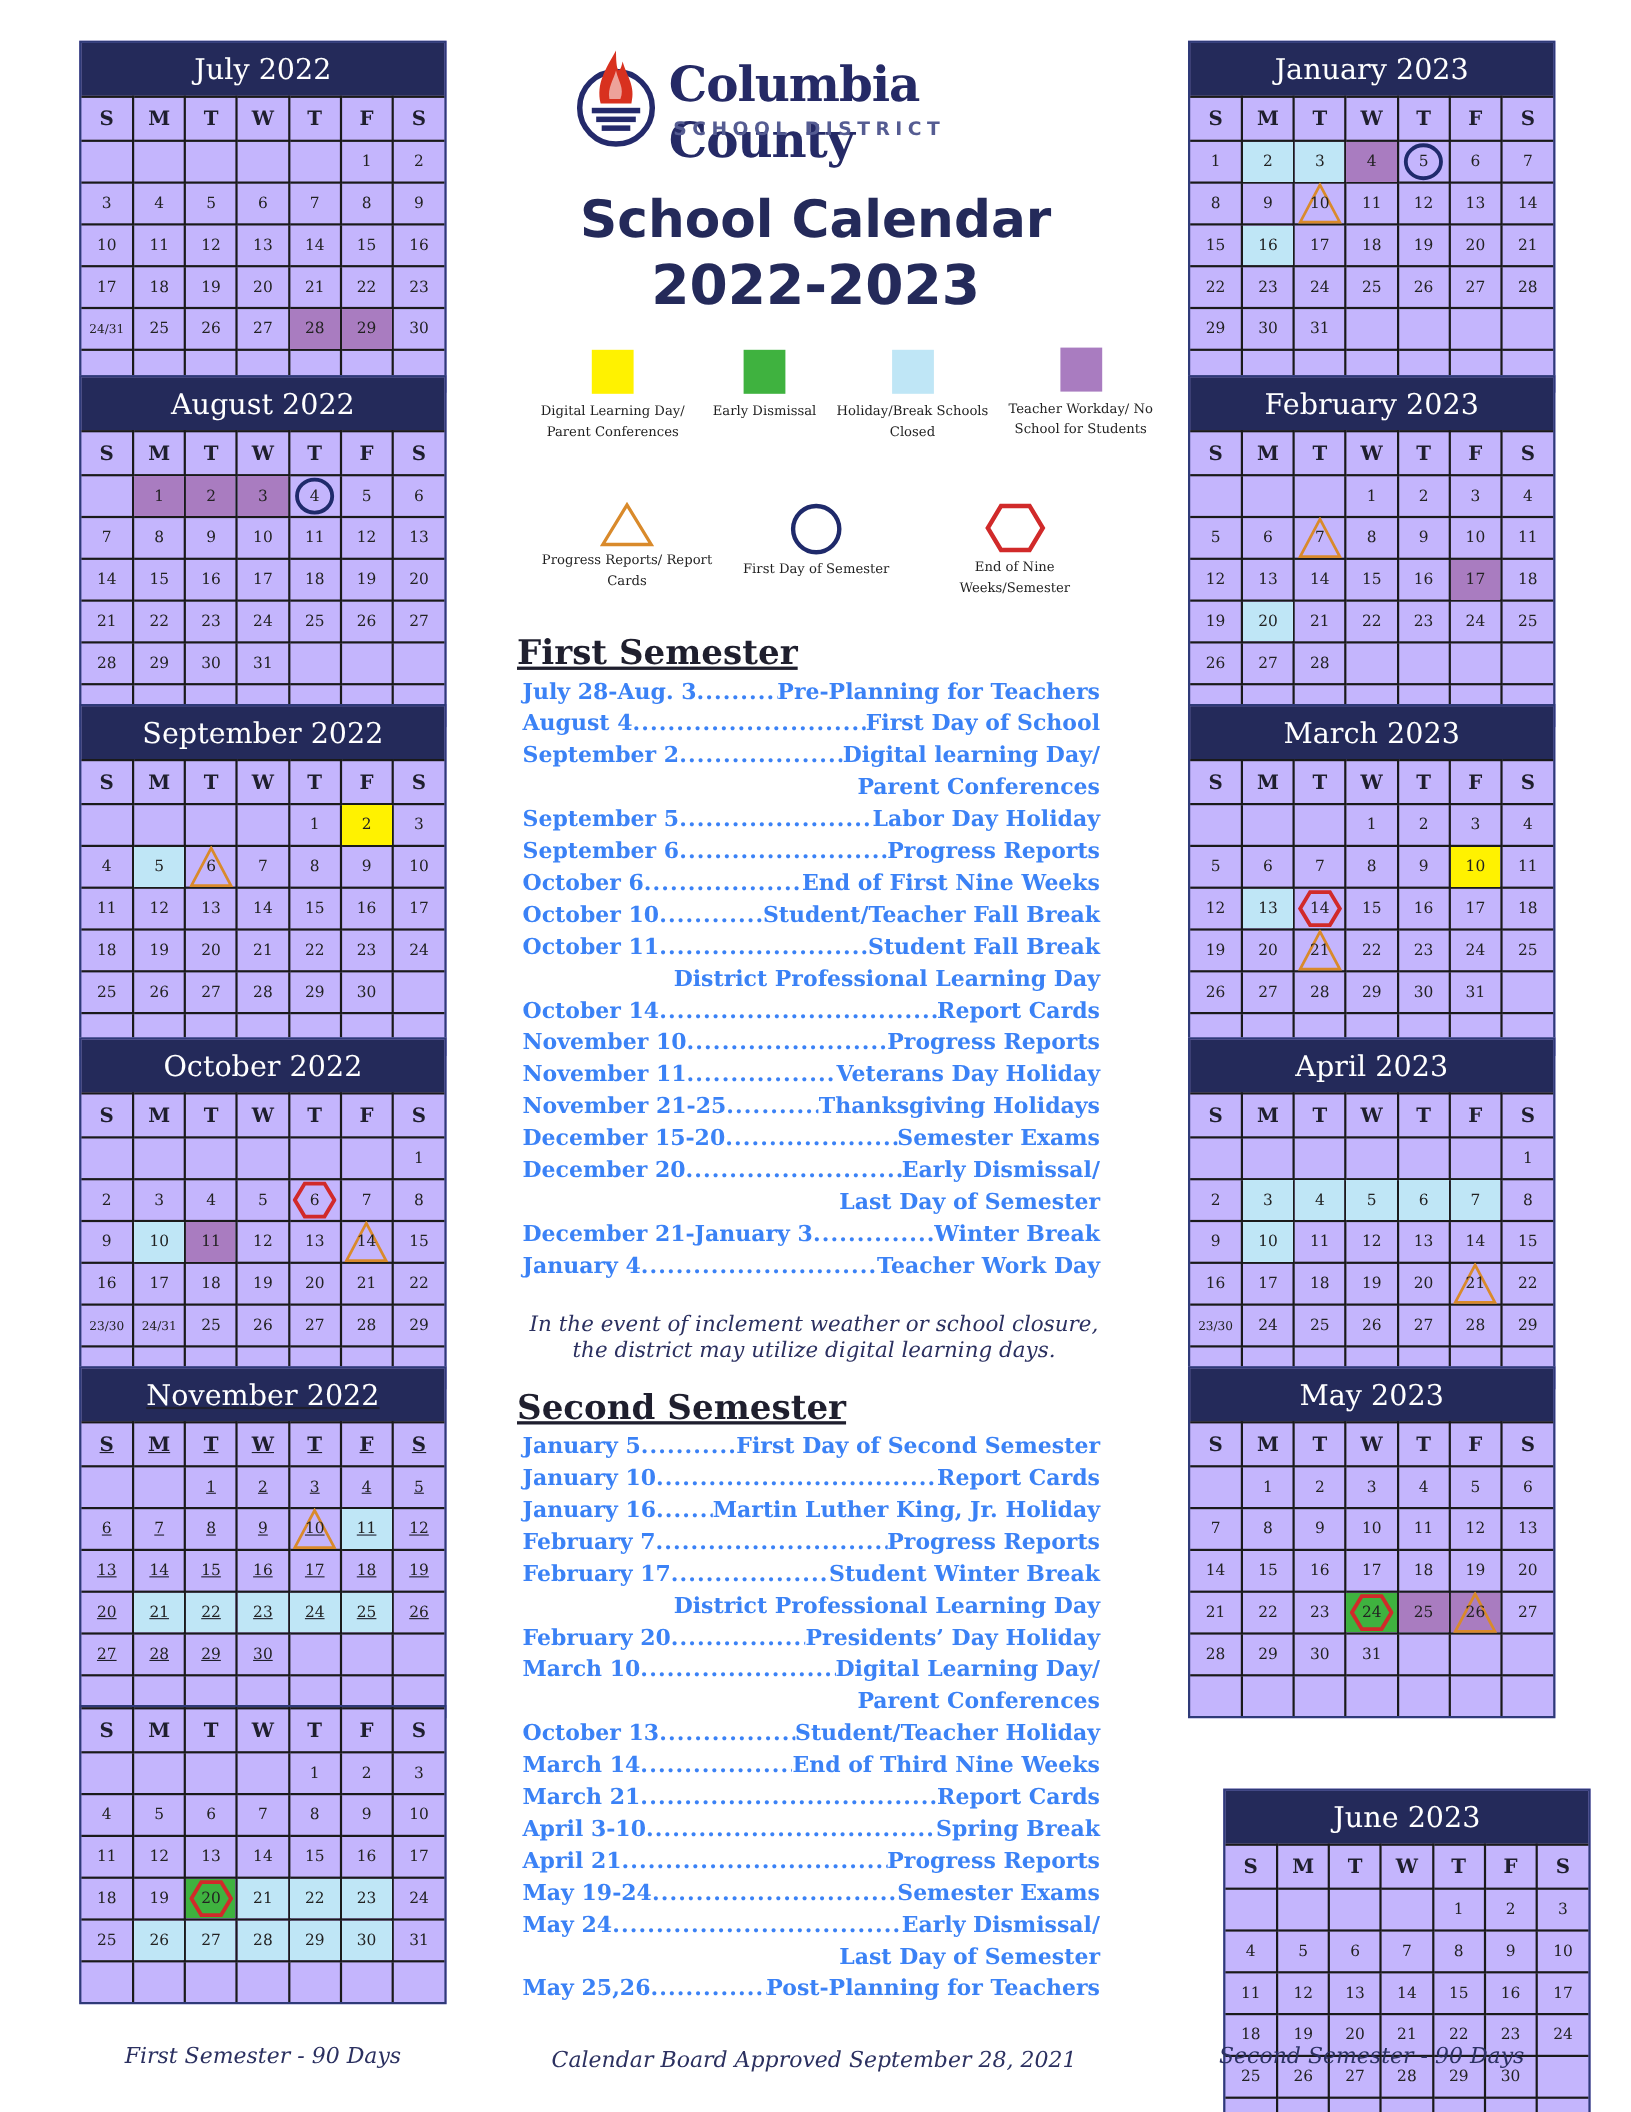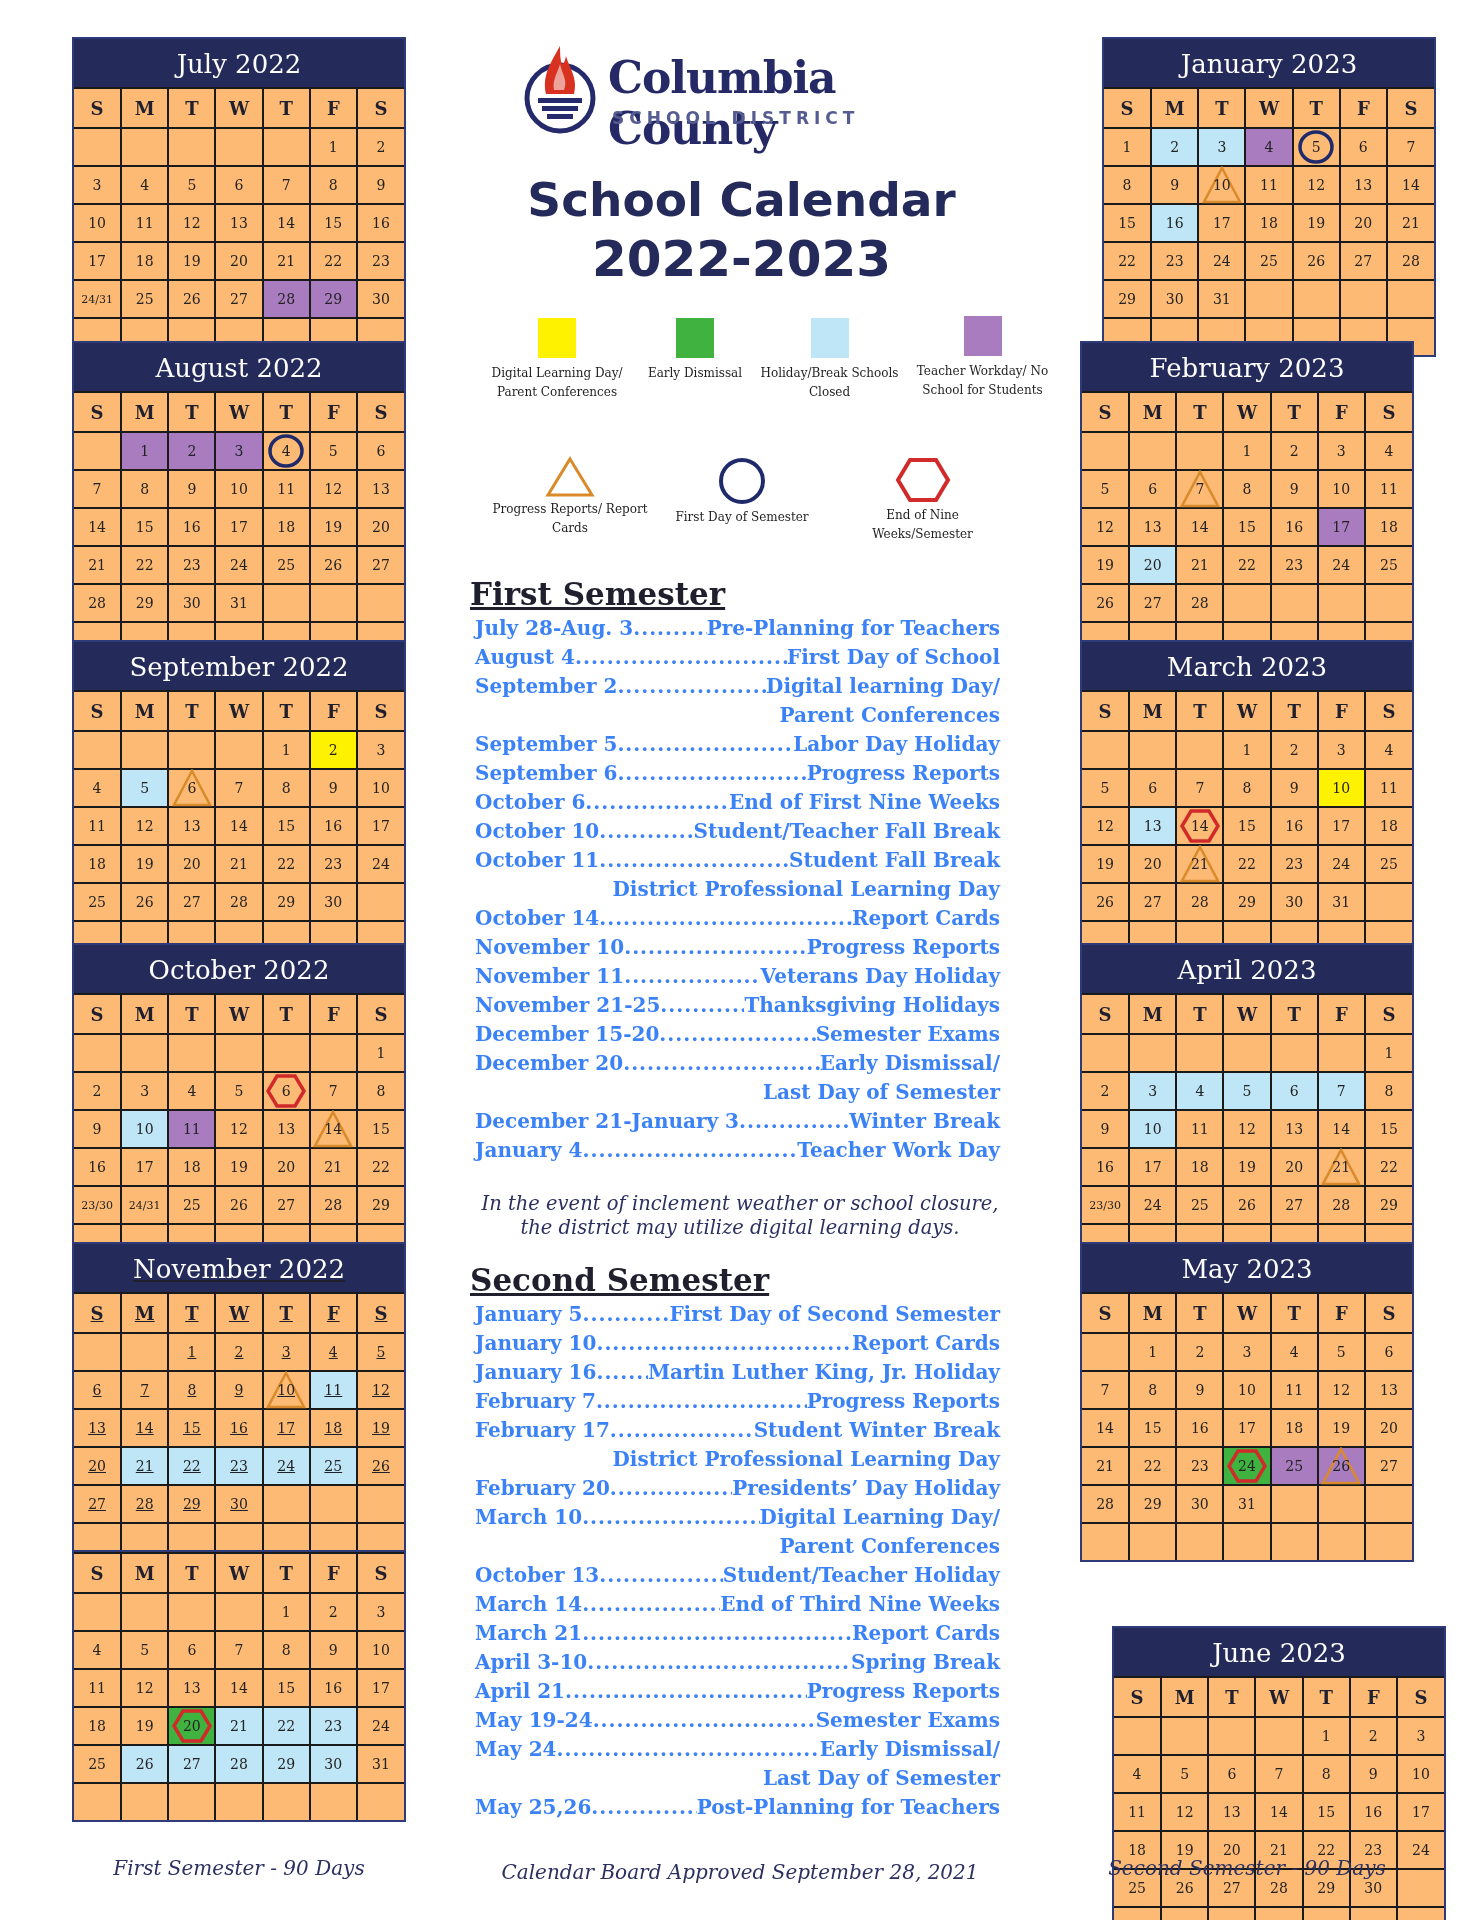--- a/index.html
+++ b/index.html
@@ -1,21 +1,21 @@
 <!DOCTYPE html>
 <html><head>
 <meta charset="utf-8">
 <style>
   html, body { margin:0; padding:0; background:#ffffff; }
   body { width:1483px; height:1920px; position:relative; overflow:hidden;
          font-family:"DejaVu Serif", serif; color:#1f1f2e; }
   .col { position:absolute; width:334px; }
   .col.left { left:72px; }
   .col.right { left:1080px; }
-  .month { position:absolute; left:0; width:334px; border:2px solid #2f3a78; box-sizing:border-box; background:#fdba74; }
+  .month { position:absolute; left:0; width:334px; border:2px solid #2f3a78; box-sizing:border-box; background:#c4b5fd; }
   .month .mhead { height:48px; background:#242a5a; color:#fff; text-align:center;
                   font-family:"DejaVu Serif", serif; font-size:26px; line-height:50px; }
   .month table { border-collapse:collapse; width:100%; table-layout:fixed; }
   .month td, .month th { border:2px solid #1a1a1a; text-align:center; height:36px; padding:0;
                          font-family:"DejaVu Serif", serif; position:relative; }
   .month th { font-size:18px; font-weight:bold; height:38px; color:#1f1f2e; }
   .month td { font-size:14px; color:#222; }
   .month td.small { font-size:11px; }
   .month tr td:first-child, .month tr th:first-child { border-left:none; }
   .month tr td:last-child, .month tr th:last-child { border-right:none; }
@@ -723,21 +723,21 @@
             <td class=""><span class="daynum"></span></td>
             <td class=""><span class="daynum"></span></td>
             <td class=""><span class="daynum"></span></td>
             <td class=""><span class="daynum"></span></td>
           </tr>
         </tbody>
       </table>
     </div>
   </div>
 <div class="col right" id="colRight">
-    <div class="month" style="top: 37px; margin-left: 22px;">
+    <div class="month" style="top: 37px;">
       <div class="mhead">January 2023</div>
       <table>
         <tbody>
           <tr>
             <th>S</th>
             <th>M</th>
             <th>T</th>
             <th>W</th>
             <th>T</th>
             <th>F</th>

